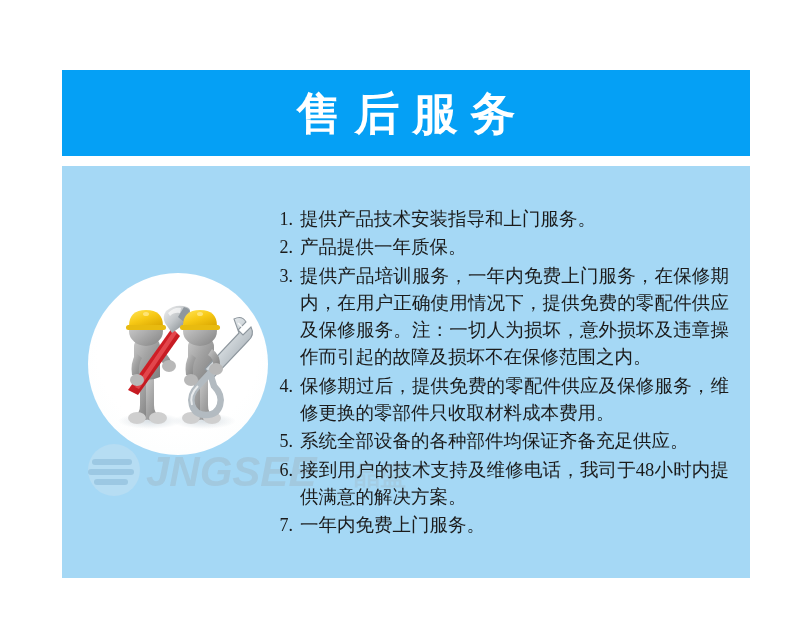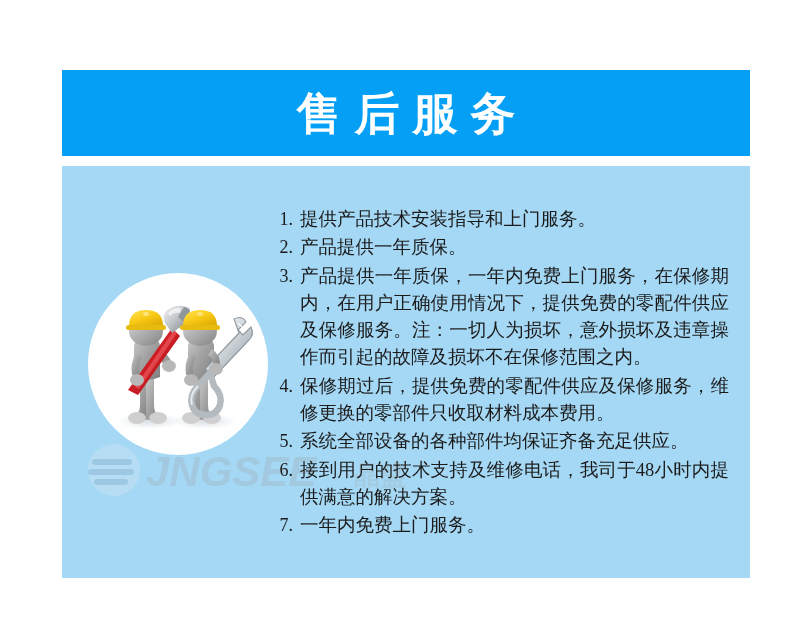--- a/index.html
+++ b/index.html
@@ -260,21 +260,21 @@
       <li>
         <span class="num">1.</span>
         <span class="txt">提供产品技术安装指导和上门服务。</span>
       </li>
       <li>
         <span class="num">2.</span>
         <span class="txt">产品提供一年质保。</span>
       </li>
       <li>
         <span class="num">3.</span>
-        <span class="txt">产品提供一年质保，一年内免费上门服务，在保修期内，在用户正确使用情况下，提供免费的零配件供应及保修服务。注：一切人为损坏，意外损坏及违章操作而引起的故障及损坏不在保修范围之内。</span>
+        <span class="txt">提供产品培训服务，一年内免费上门服务，在保修期内，在用户正确使用情况下，提供免费的零配件供应及保修服务。注：一切人为损坏，意外损坏及违章操作而引起的故障及损坏不在保修范围之内。</span>
       </li>
       <li>
         <span class="num">4.</span>
         <span class="txt">保修期过后，提供免费的零配件供应及保修服务，维修更换的零部件只收取材料成本费用。</span>
       </li>
       <li>
         <span class="num">5.</span>
         <span class="txt">系统全部设备的各种部件均保证齐备充足供应。</span>
       </li>
       <li>

